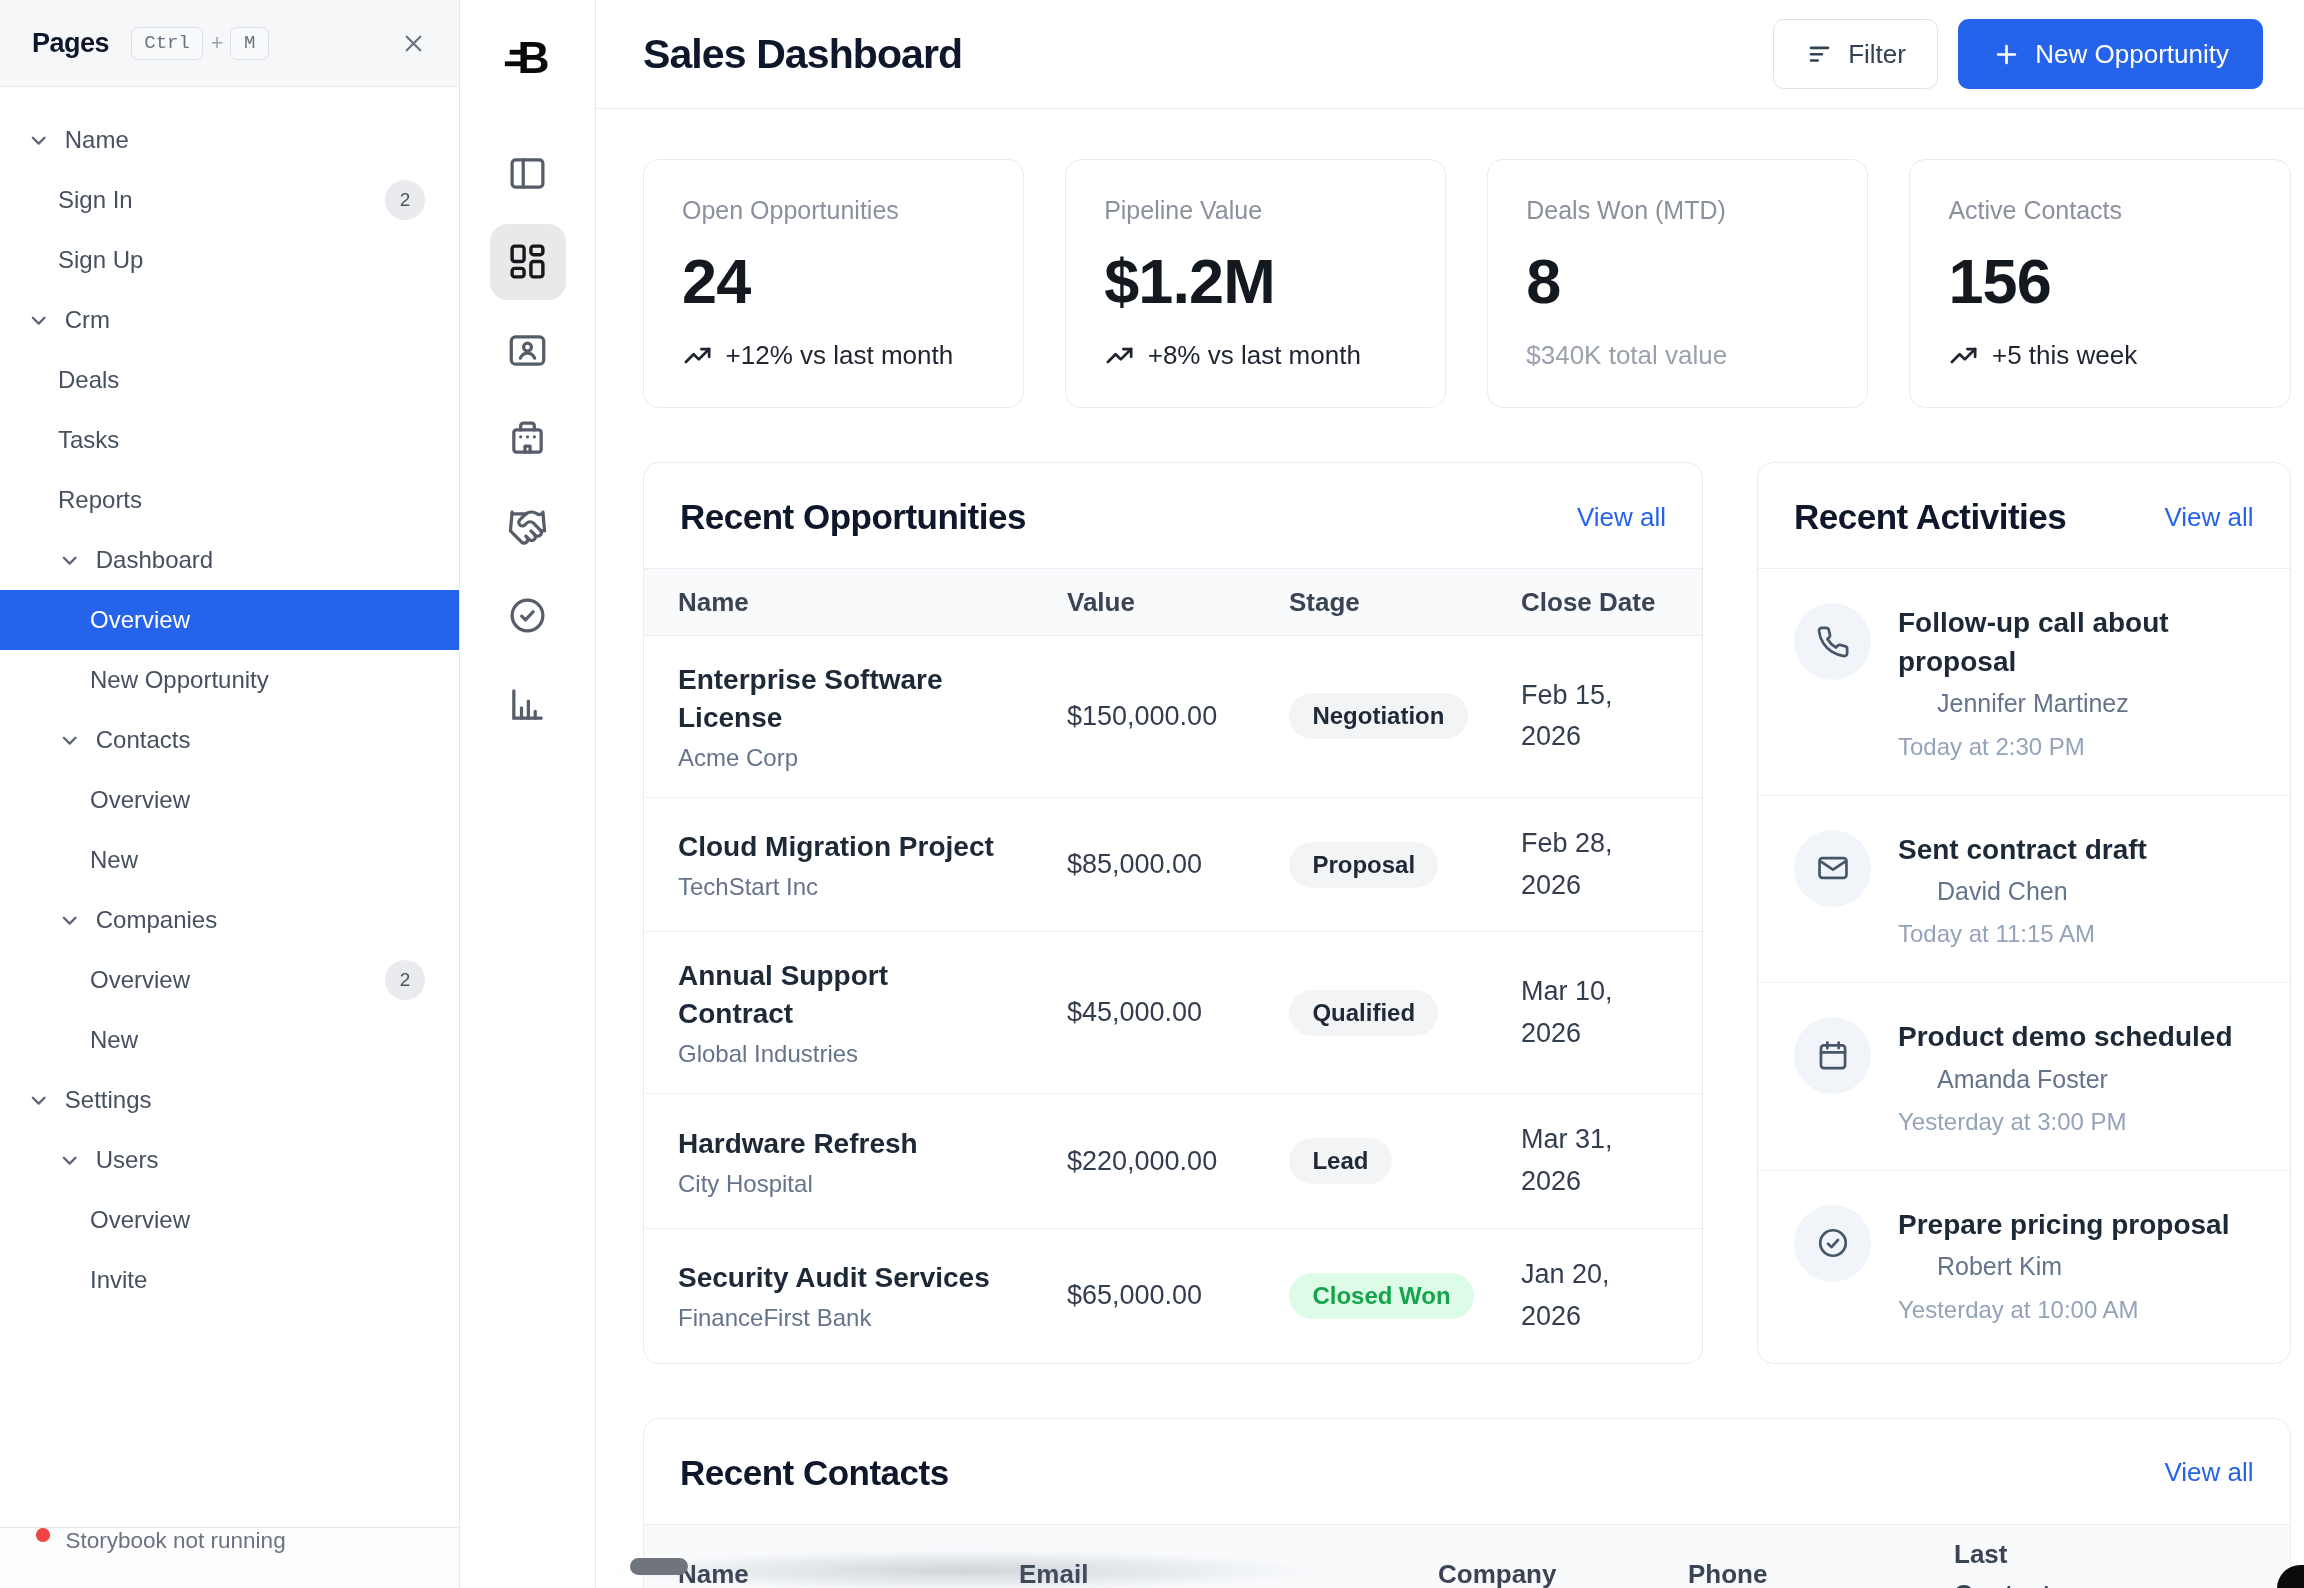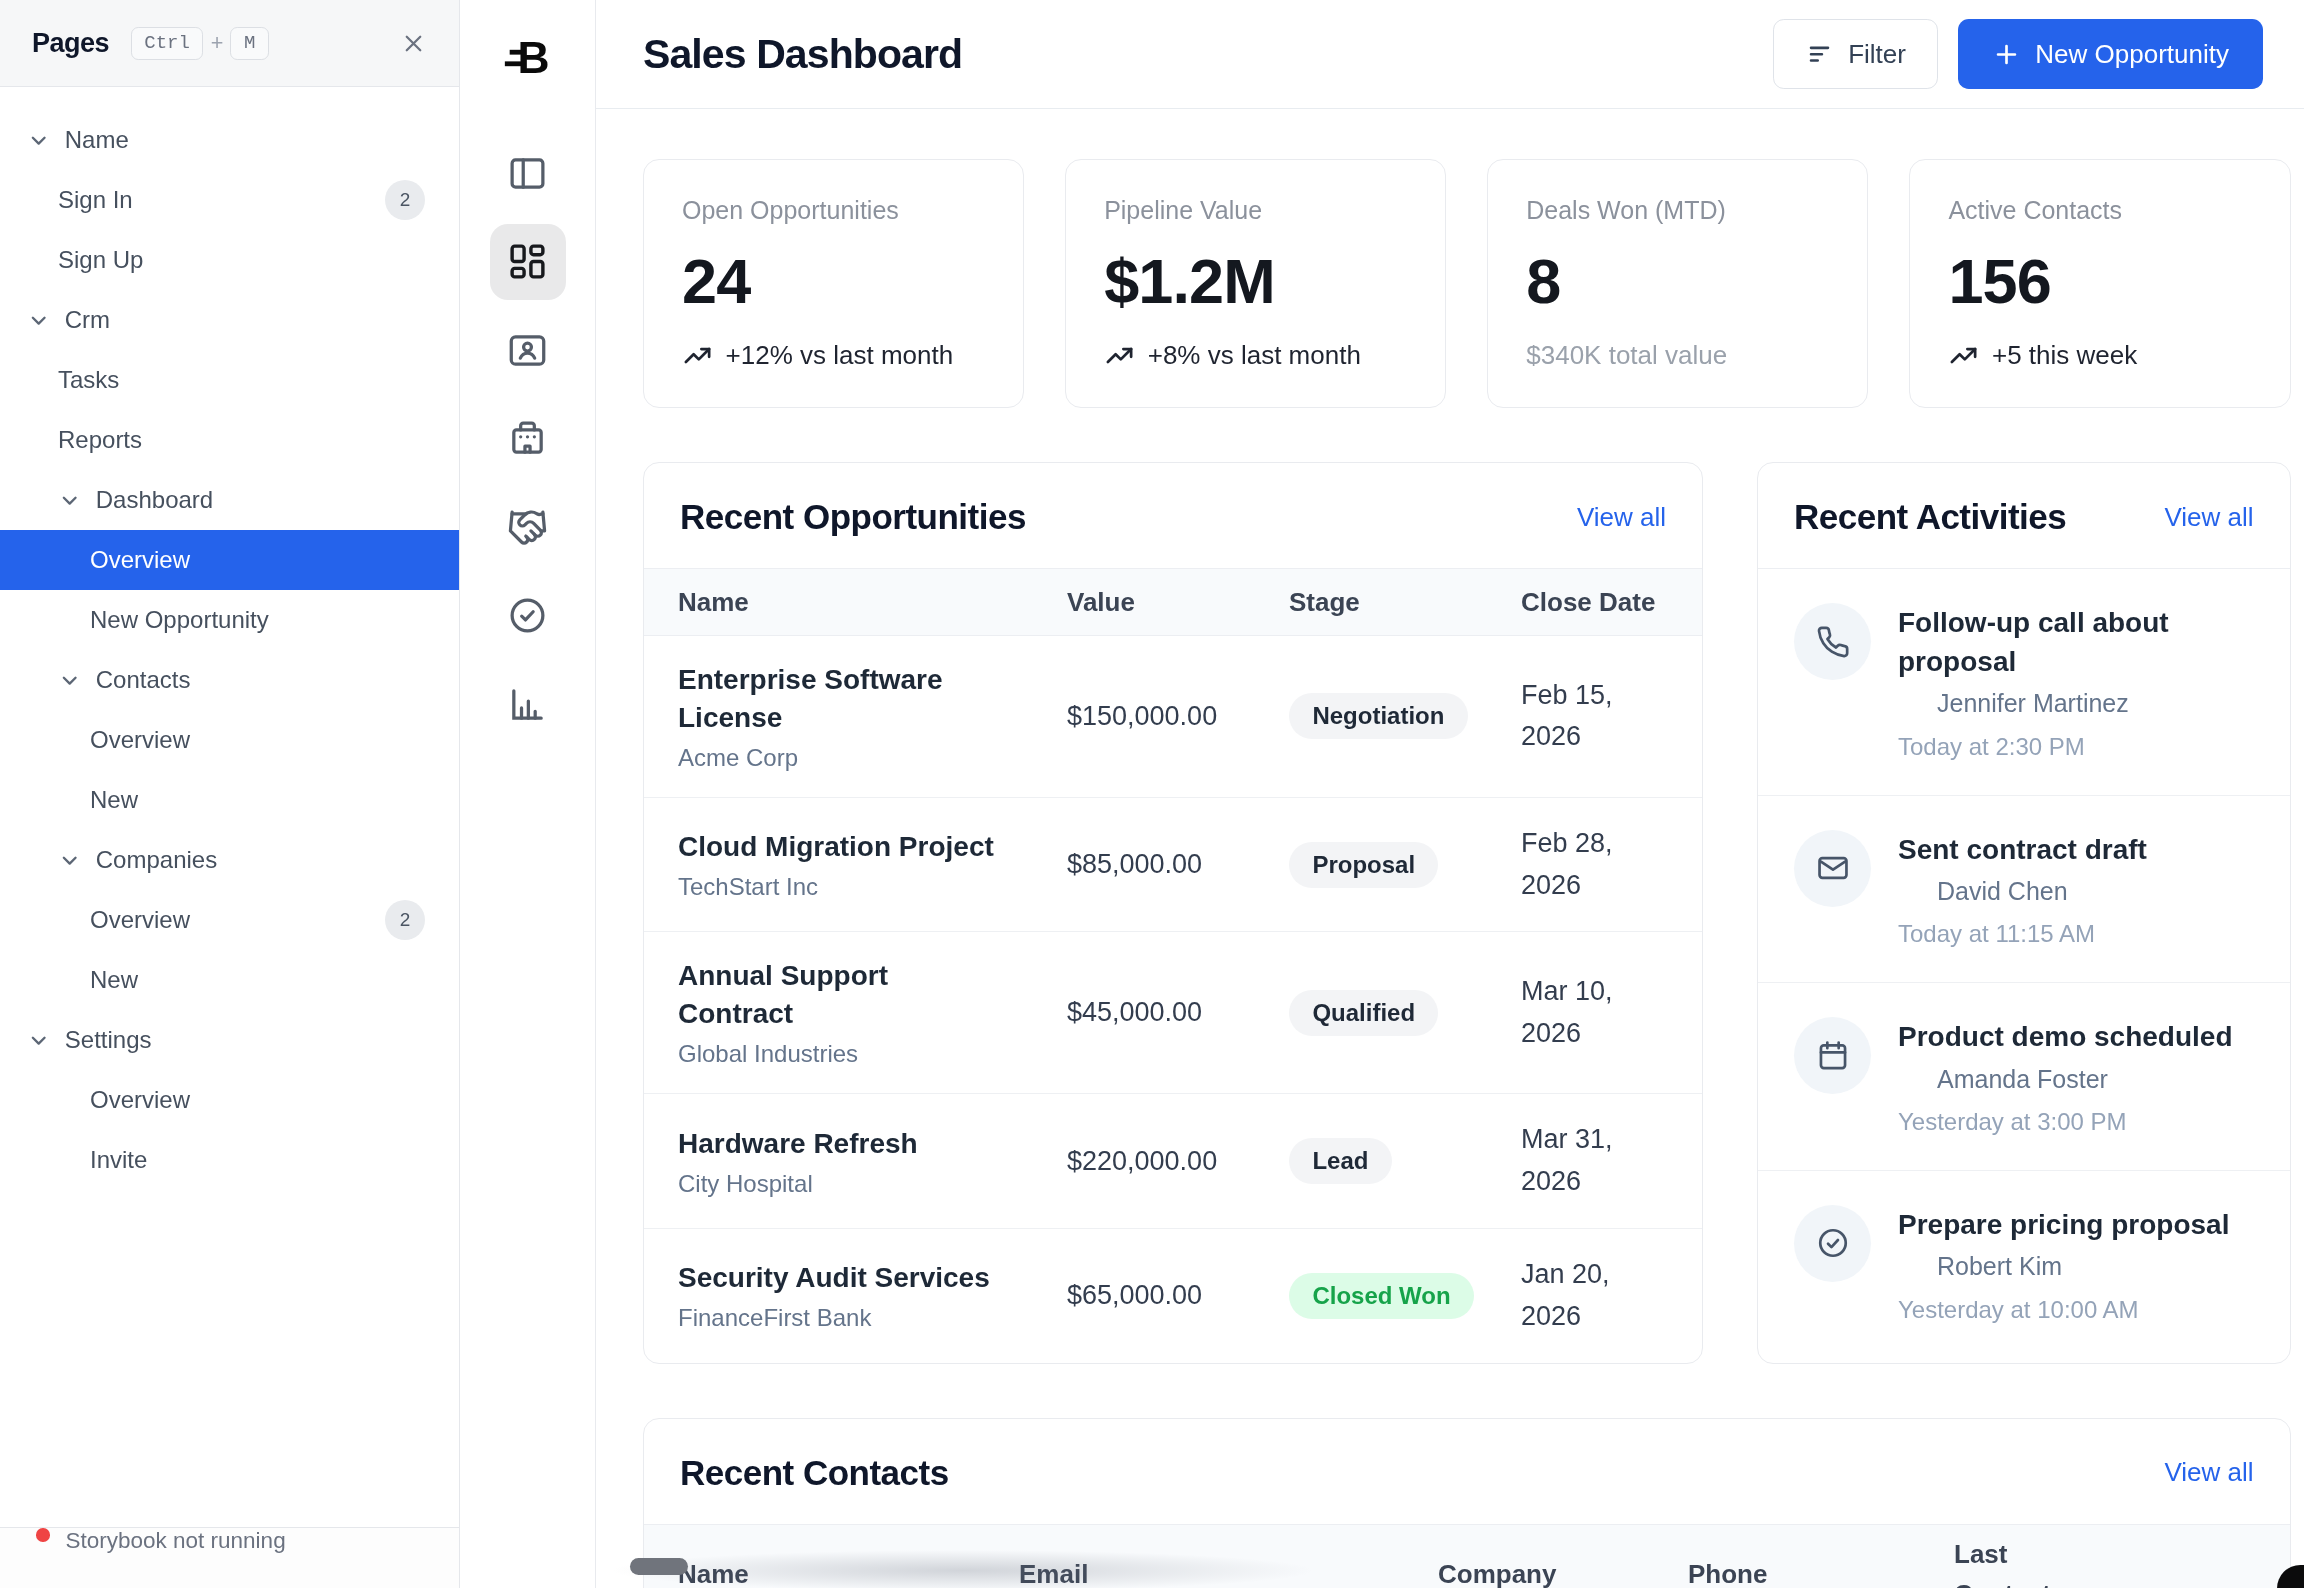--- a/index.html
+++ b/index.html
@@ -130,20 +130,23 @@
       <div class="trow lvl1">
         <span>Sign Up</span>
       </div>
       <div class="trow lvl0 grp">
         <svg class="chev" viewBox="0 0 24 24" fill="none" stroke="currentColor" stroke-width="2.4" stroke-linecap="round" stroke-linejoin="round">
             <path d="m6 9 6 6 6-6"></path>
           </svg>
         <span>Crm</span>
       </div>
       <div class="trow lvl1">
+        <span>Deals</span>
+      </div>
+      <div class="trow lvl1">
         <span>Tasks</span>
       </div>
       <div class="trow lvl1">
         <span>Reports</span>
       </div>
       <div class="trow lvl1 grp">
         <svg class="chev" viewBox="0 0 24 24" fill="none" stroke="currentColor" stroke-width="2.4" stroke-linecap="round" stroke-linejoin="round">
             <path d="m6 9 6 6 6-6"></path>
           </svg>
         <span>Dashboard</span>
@@ -177,20 +180,26 @@
         <span class="badge-pill">2</span>
       </div>
       <div class="trow lvl2">
         <span>New</span>
       </div>
       <div class="trow lvl0 grp">
         <svg class="chev" viewBox="0 0 24 24" fill="none" stroke="currentColor" stroke-width="2.4" stroke-linecap="round" stroke-linejoin="round">
             <path d="m6 9 6 6 6-6"></path>
           </svg>
         <span>Settings</span>
+      </div>
+      <div class="trow lvl1 grp">
+        <svg class="chev" viewBox="0 0 24 24" fill="none" stroke="currentColor" stroke-width="2.4" stroke-linecap="round" stroke-linejoin="round">
+            <path d="m6 9 6 6 6-6"></path>
+          </svg>
+        <span>Users</span>
       </div>
       <div class="trow lvl2">
         <span>Overview</span>
       </div>
       <div class="trow lvl2">
         <span>Invite</span>
       </div>
     </nav>
 
     <div class="sidebar-status">

